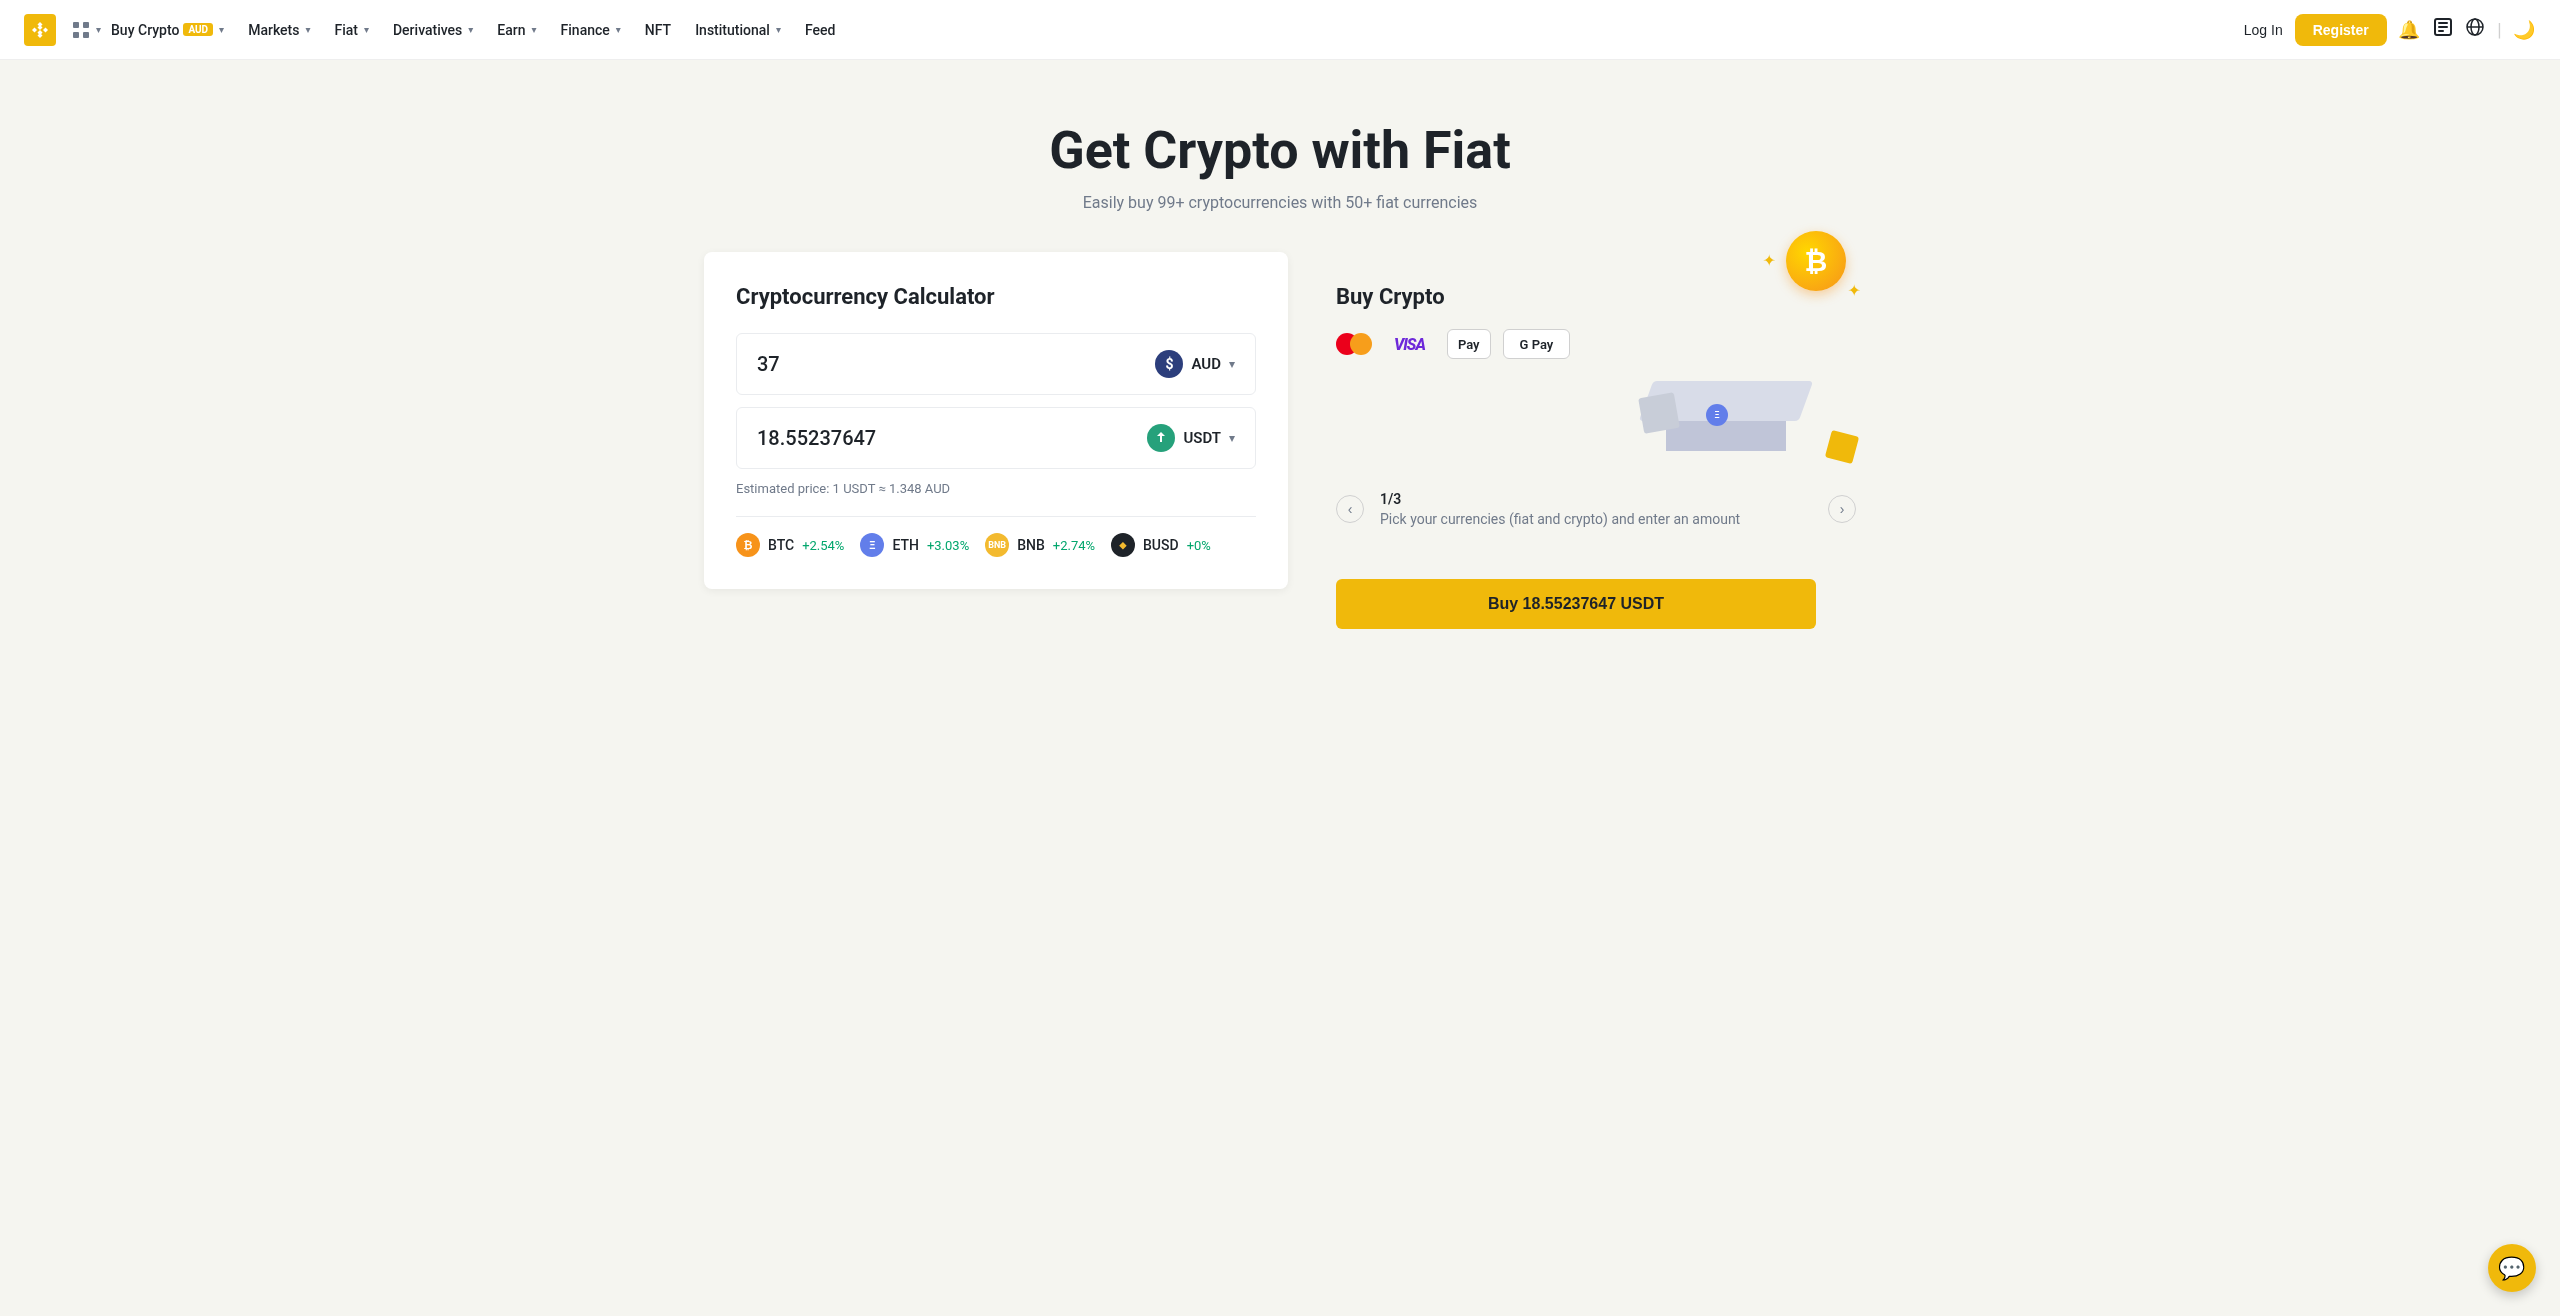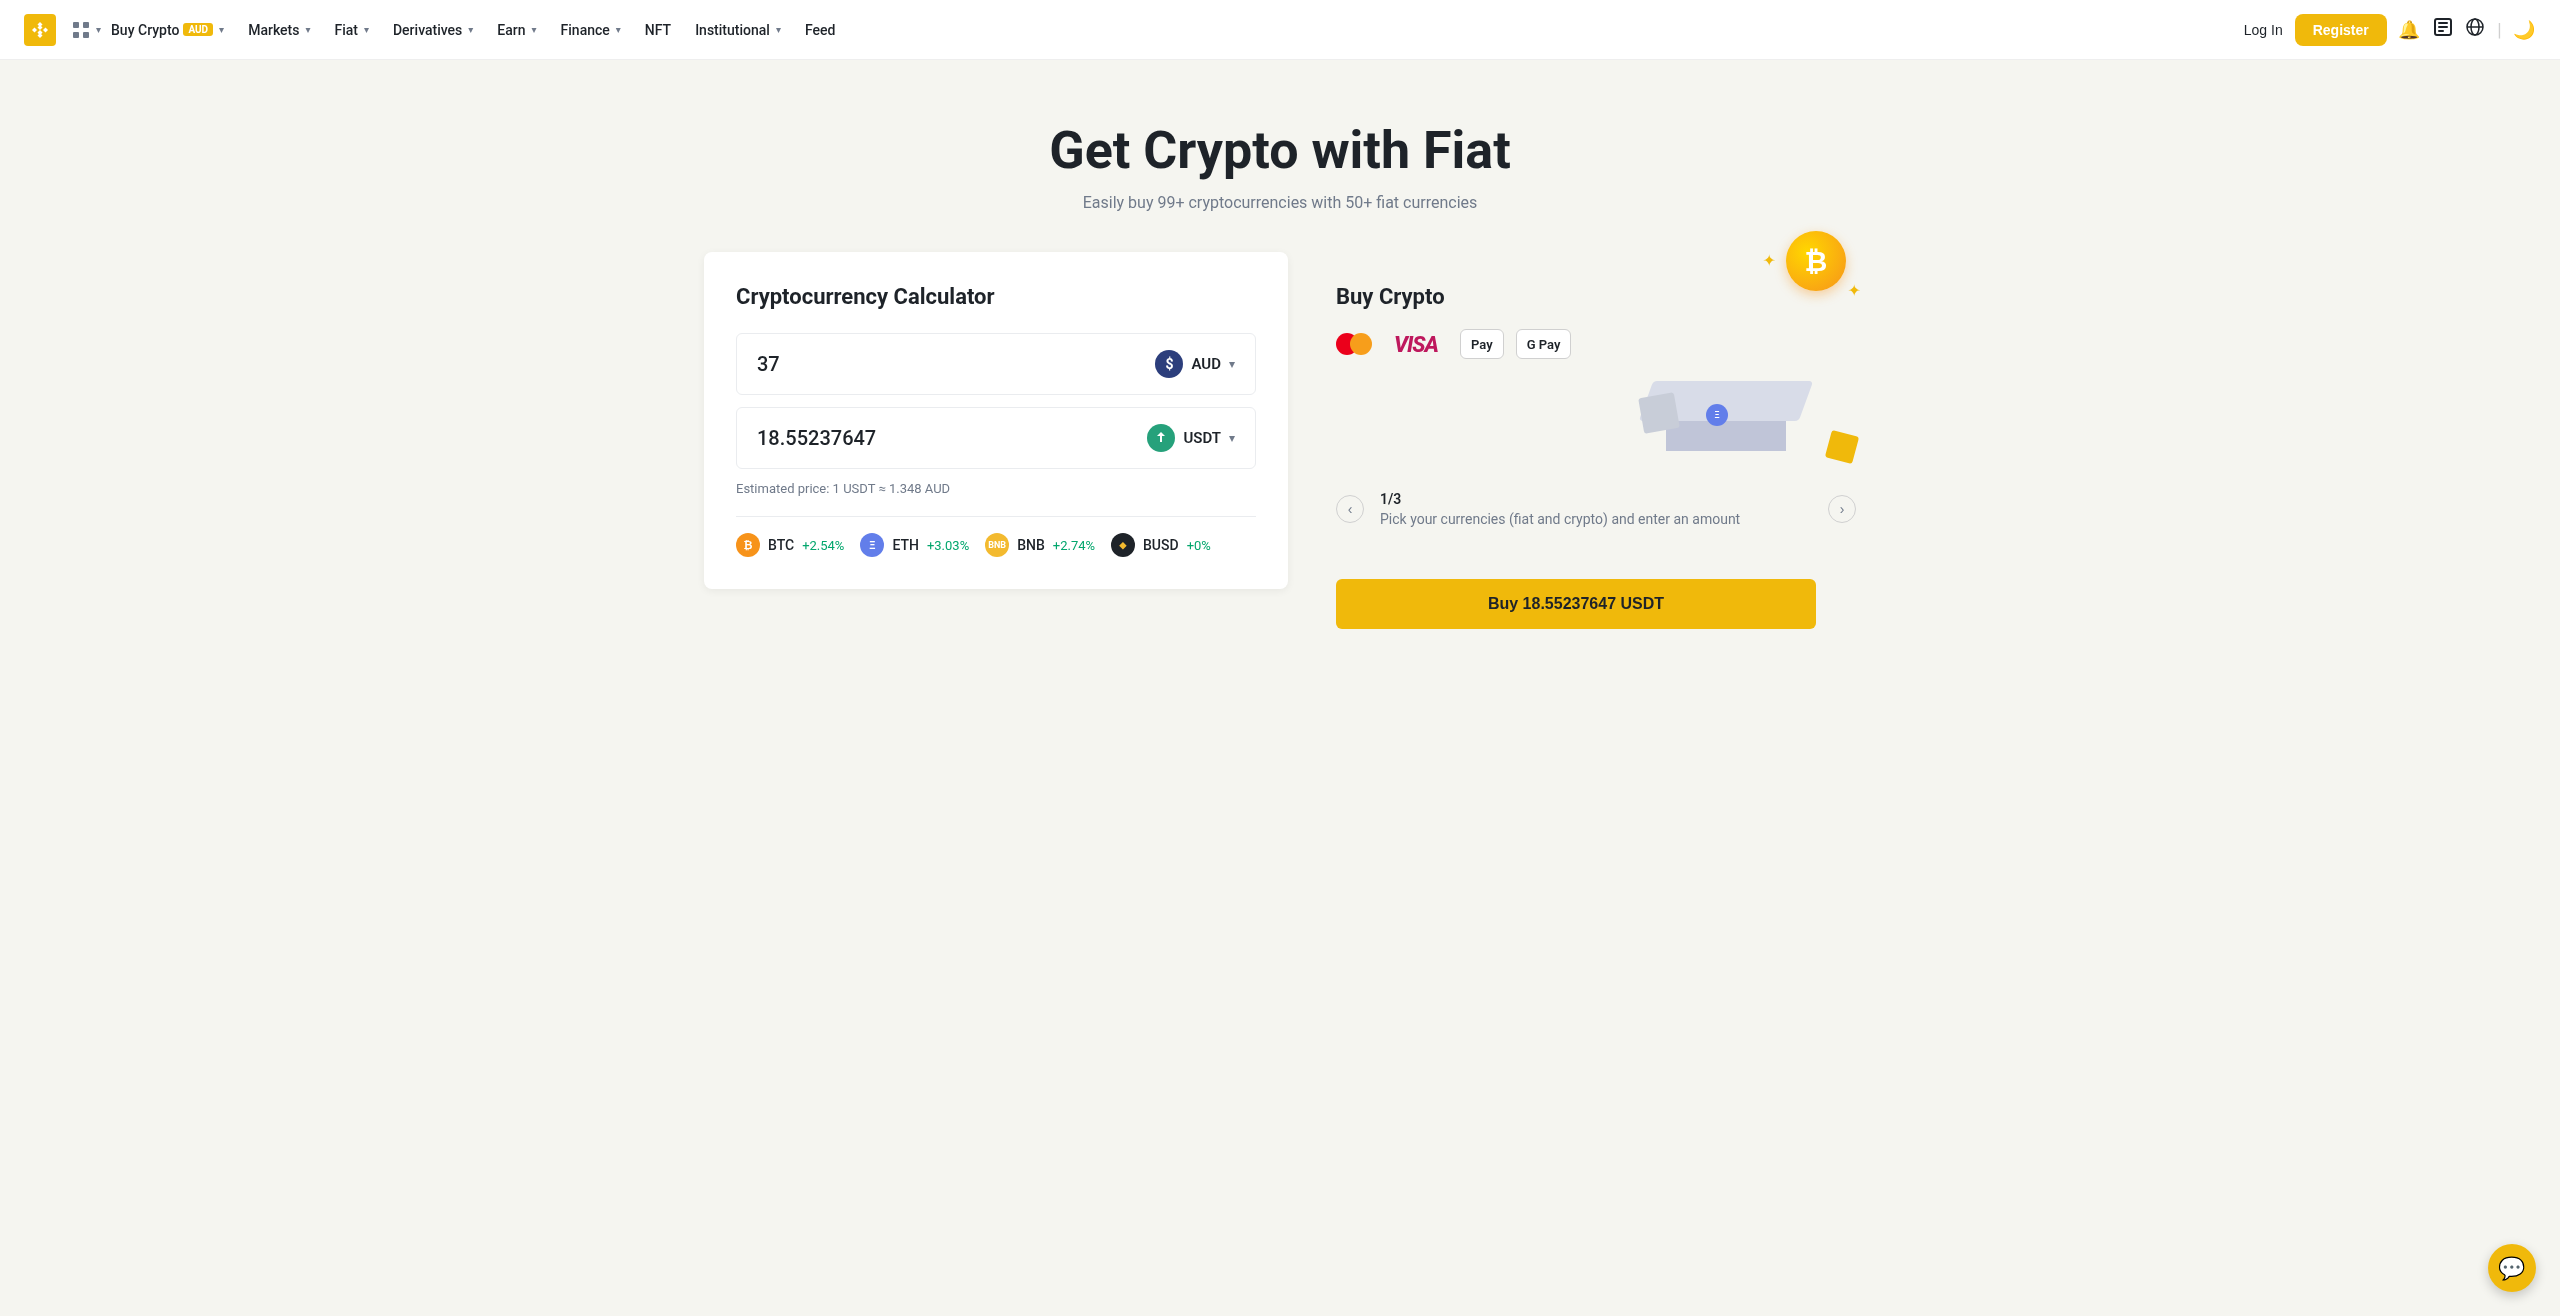--- a/index.html
+++ b/index.html
@@ -242,39 +242,39 @@
       font-weight: 700;
     }
     .mastercard-logo {
       display: flex;
       gap: -6px;
     }
     .mc-circle1 { width: 22px; height: 22px; border-radius: 50%; background: #eb001b; }
     .mc-circle2 { width: 22px; height: 22px; border-radius: 50%; background: #f79e1b; margin-left: -8px; }
     .visa-logo {
       background: none;
-      color: #be185d;
-      font-size: 22px;
+      color: #6d28d9;
+      font-size: 16px;
       font-weight: 800;
       font-style: italic;
       letter-spacing: -1px;
     }
     .applepay-logo {
       border: 1px solid #d0d0d0;
       border-radius: 6px;
       padding: 4px 10px;
       font-size: 13px;
       font-weight: 600;
       color: #1e2329;
       background: #fff;
     }
     .googlepay-logo {
       border: 1px solid #d0d0d0;
       border-radius: 6px;
-      padding: 4px 10px;
+      padding: 4px 16px;
       font-size: 13px;
       font-weight: 600;
       color: #1e2329;
       background: #fff;
     }
 
     .buy-illustration {
       display: flex;
       justify-content: flex-end;
       margin-top: -120px;

